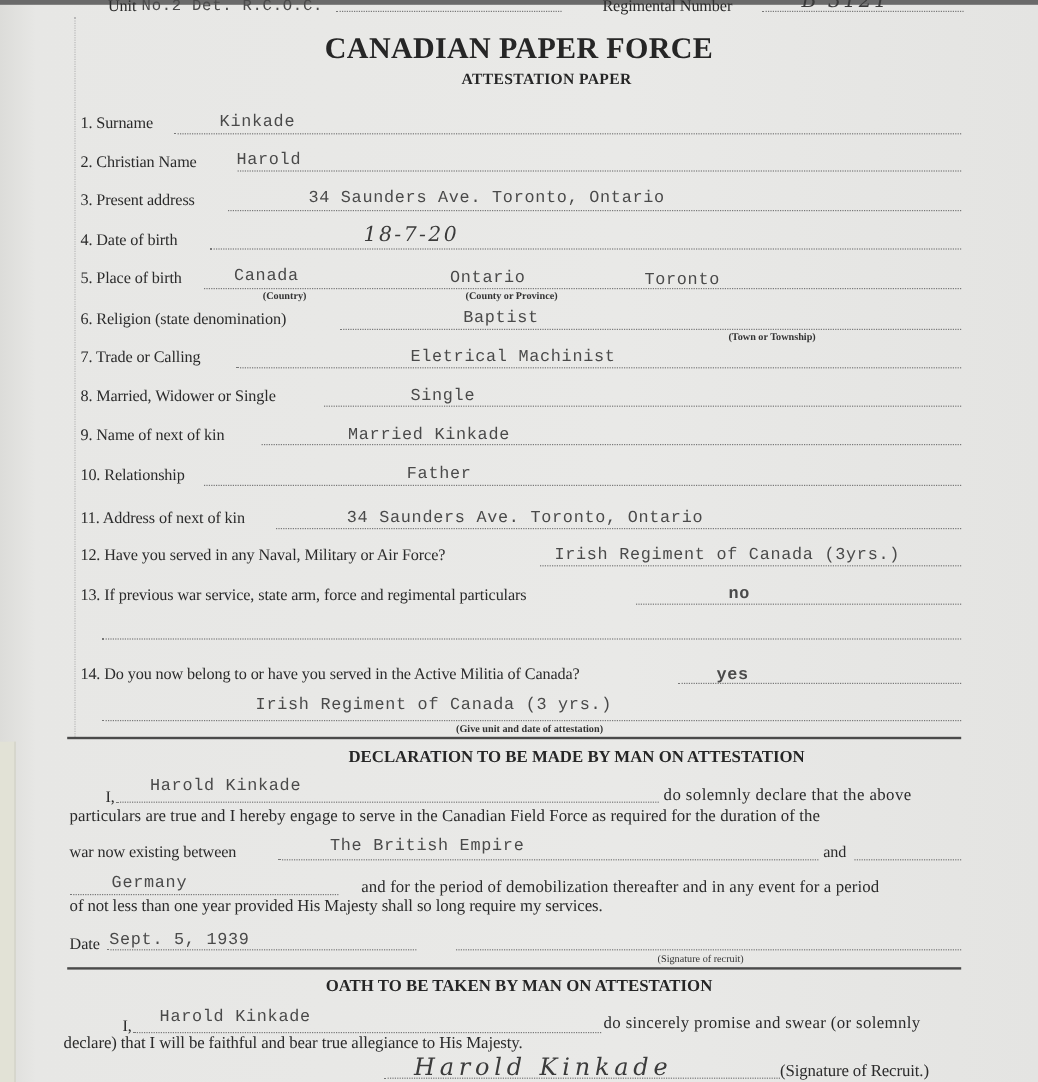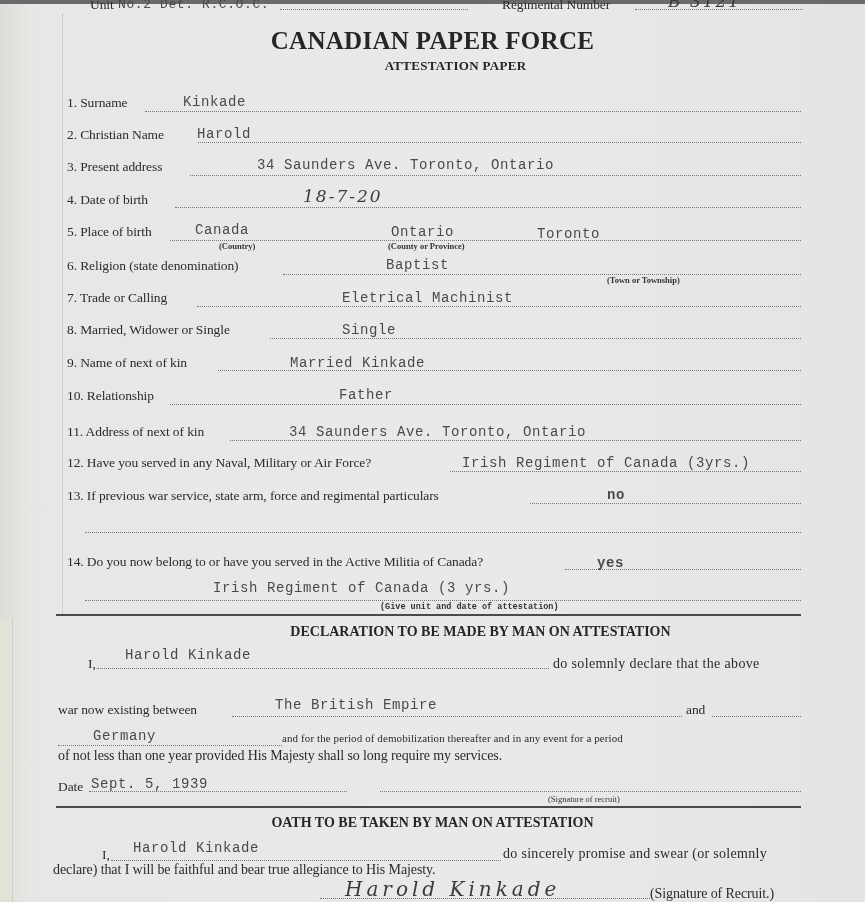--- a/index.html
+++ b/index.html
@@ -57,21 +57,21 @@
   <div class="dots" style="left:190px;top:175px;width:611px;"></div>
   <div class="abs typed" style="left:257px;top:157px;">34 Saunders Ave. Toronto, Ontario</div>
 
   <div class="abs label" style="left:67px;top:192px;">4. Date of birth</div>
   <div class="dots" style="left:175px;top:207px;width:626px;"></div>
   <div class="abs hand" style="left:303px;top:186px;">18-7-20</div>
 
   <div class="abs label" style="left:67px;top:224px;">5. Place of birth</div>
   <div class="dots" style="left:170px;top:240px;width:631px;"></div>
   <div class="abs typed" style="left:195px;top:222px;">Canada</div>
-  <div class="abs typed" style="left:375px;top:224px;margin-left:16px;">Ontario</div>
+  <div class="abs typed" style="left:375px;top:224px;">Ontario</div>
   <div class="abs typed" style="left:537px;top:226px;">Toronto</div>
   <div class="abs small" style="left:219px;top:241px;">(Country)</div>
   <div class="abs small" style="left:388px;top:241px;">(County or Province)</div>
   <div class="abs small" style="left:607px;top:243px;margin-top:32px;">(Town or Township)</div>
 
   <div class="abs label" style="left:67px;top:258px;">6. Religion (state denomination)</div>
   <div class="dots" style="left:283px;top:274px;width:518px;"></div>
   <div class="abs typed" style="left:386px;top:257px;">Baptist</div>
 
   <div class="abs label" style="left:67px;top:290px;">7. Trade or Calling</div>
@@ -101,38 +101,39 @@
   <div class="abs label" style="left:67px;top:488px;">13. If previous war service, state arm, force and regimental particulars</div>
   <div class="dots" style="left:530px;top:503px;width:271px;"></div>
   <div class="abs typed" style="left:607px;top:487px;font-weight:bold;">no</div>
   <div class="dots" style="left:85px;top:532px;width:716px;"></div>
 
   <div class="abs label" style="left:67px;top:554px;">14. Do you now belong to or have you served in the Active Militia of Canada?</div>
   <div class="dots" style="left:565px;top:569px;width:236px;"></div>
   <div class="abs typed" style="left:597px;top:555px;font-weight:bold;">yes</div>
   <div class="dots" style="left:85px;top:600px;width:716px;"></div>
   <div class="abs typed" style="left:213px;top:580px;">Irish Regiment of Canada (3 yrs.)</div>
-  <div class="abs small" style="left:380px;top:602px;font-family:Liberation Mono, monospace;">(Give unit and date of attestation)</div>
+  <div class="abs small" style="left:380px;top:602px;">(Give unit and date of attestation)</div>
 
   <div class="rule" style="left:56px;top:614px;width:745px;"></div>
 
   <div class="abs" style="left:0;width:865px;text-align:center;top:624px;font-size:14px;font-weight:bold;color:#262626;padding-left:48px;">DECLARATION TO BE MADE BY MAN ON ATTESTATION</div>
   <div class="abs label" style="left:88px;top:656px;">I,</div>
   <div class="dots" style="left:97px;top:668px;width:452px;"></div>
   <div class="abs typed" style="left:125px;top:647px;">Harold Kinkade</div>
   <div class="abs label" style="left:553px;top:656px;font-size:14px;letter-spacing:0.35px;">do solemnly declare that the above</div>
+  <div class="abs label" style="left:58px;top:673px;font-size:14px;letter-spacing:0.05px;">particulars are true and I hereby engage to serve in the Canadian Field Force as required for the duration of the</div>
   <div class="abs label" style="left:58px;top:702px;">war now existing between</div>
   <div class="dots" style="left:232px;top:716px;width:450px;"></div>
   <div class="abs typed" style="left:275px;top:697px;">The British Empire</div>
   <div class="abs label" style="left:686px;top:702px;">and</div>
   <div class="dots" style="left:712px;top:716px;width:89px;"></div>
 
   <div class="dots" style="left:58px;top:745px;width:224px;"></div>
   <div class="abs typed" style="left:93px;top:728px;">Germany</div>
-  <div class="abs label" style="left:282px;top:732px;font-size:11px;letter-spacing:0.1px;">and for the period of demobilization thereafter and in any event for a period</div>
+  <div class="abs label" style="left:301px;top:732px;font-size:14px;letter-spacing:0.1px;">and for the period of demobilization thereafter and in any event for a period</div>
   <div class="abs label" style="left:58px;top:748px;font-size:14px;">of not less than one year provided His Majesty shall so long require my services.</div>
 
   <div class="abs label" style="left:58px;top:779px;">Date</div>
   <div class="dots" style="left:89px;top:791px;width:258px;"></div>
   <div class="abs typed" style="left:91px;top:776px;">Sept. 5, 1939</div>
   <div class="dots" style="left:380px;top:791px;width:421px;"></div>
   <div class="abs small" style="left:548px;top:794px;font-weight:normal;">(Signature of recruit)</div>
 
   <div class="rule" style="left:56px;top:806px;width:745px;"></div>
 

